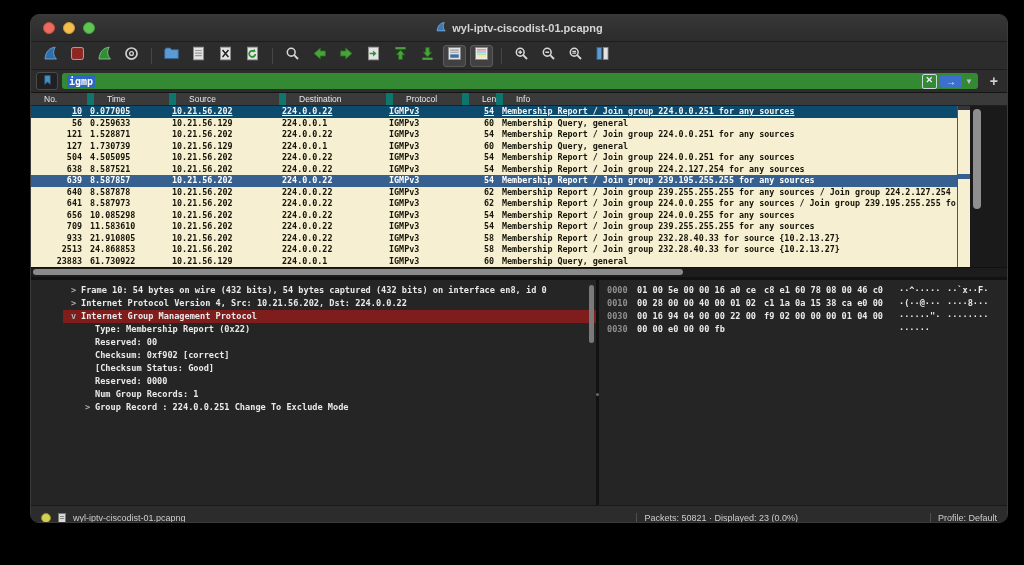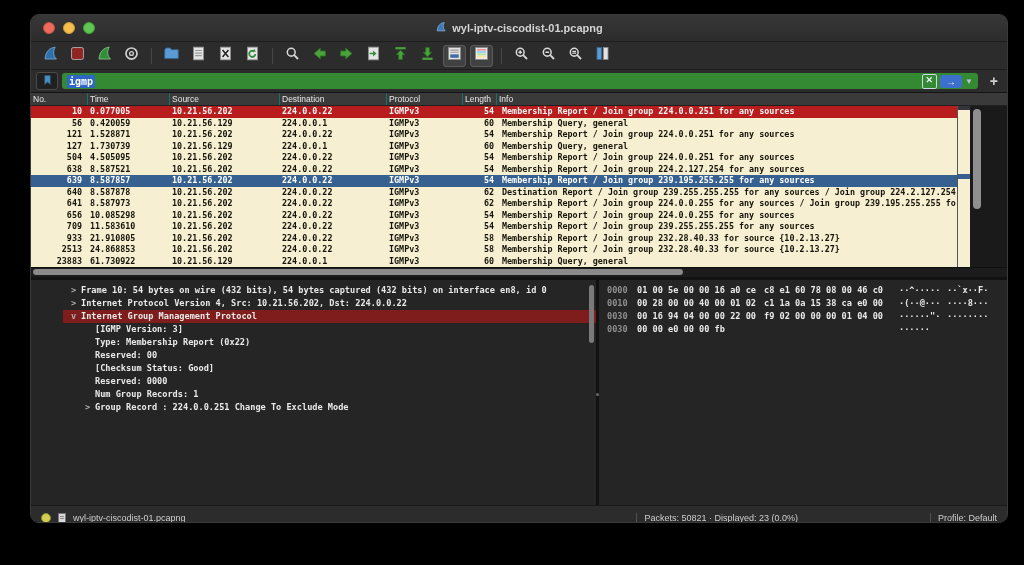--- a/index.html
+++ b/index.html
@@ -34,28 +34,28 @@
   .fbtns{margin-left:auto;display:flex;align-items:center;gap:3px;}
   .fclear{width:13px;height:13px;border:1px solid #cfd8e2;color:#e8eef5;font-size:9px;line-height:11px;
     text-align:center;border-radius:2px;font-weight:bold;}
   .fapply{min-width:22px;height:13px;background:#3c70cc;border-radius:3px;color:#fff;font-size:10px;
     font-weight:bold;text-align:center;line-height:13px;}
   .fcaret{color:#b9c2ce;font-size:8px;}
   .fadd{color:#cfcfcf;font-size:14px;font-weight:bold;margin-left:8px;margin-right:4px;line-height:14px;}
   
   .plheader{height:12px;background:#3a3a3a;display:flex;font-size:8.5px;color:#e8e8e8;
     line-height:12px;border-bottom:1px solid #202020;overflow:hidden;}
-  .hcell{box-sizing:border-box;border-left:1px solid #0f766e;padding-left:2px;overflow:hidden;
+  .hcell{box-sizing:border-box;border-left:7px solid #0f766e;padding-left:13px;overflow:hidden;
     white-space:nowrap;flex:none;}
   .hcell:first-child{border-left:none;}
   .listbody{position:relative;height:161px;background:#161616;}
   .rows{position:absolute;left:0;top:0;width:926px;height:161px;overflow:hidden;}
   .prow{height:11.5px;display:flex;background:#f7efd2;color:#141408;white-space:nowrap;
     font-family:"DejaVu Sans Mono",monospace;font-size:8.4px;font-weight:bold;line-height:11.5px;}
-  .prow.dark{background:#b91c1c;color:#f2f2f2;}
+  .prow.dark{background:#0c4a6e;color:#f2f2f2;text-decoration:underline;}
   .prow.selected{background:#35608f;color:#ffffff;}
   .pc{box-sizing:border-box;flex:none;overflow:hidden;}
   .c0{width:56px;text-align:right;padding-right:5px;}
   .c1{width:82px;padding-left:3px;}
   .c2{width:110px;padding-left:3px;}
   .c3{width:107px;padding-left:3px;}
   .c4{width:76px;padding-left:3px;}
   .c5{width:34px;text-align:right;padding-right:2px;}
   .c6{flex:1 1 auto;padding-left:6px;}
   .hw0{width:56px}.hw1{width:82px}.hw2{width:110px}.hw3{width:107px}.hw4{width:76px}.hw5{width:34px}.hw6{flex:1 1 auto}
@@ -276,21 +276,21 @@
           <span class="pc c0">10</span>
           <span class="pc c1">0.077005</span>
           <span class="pc c2">10.21.56.202</span>
           <span class="pc c3">224.0.0.22</span>
           <span class="pc c4">IGMPv3</span>
           <span class="pc c5">54</span>
           <span class="pc c6">Membership Report / Join group 224.0.0.251 for any sources</span>
         </div>
         <div class="prow">
           <span class="pc c0">56</span>
-          <span class="pc c1">0.420059</span>
+          <span class="pc c1">0.259633</span>
           <span class="pc c2">10.21.56.129</span>
           <span class="pc c3">224.0.0.1</span>
           <span class="pc c4">IGMPv3</span>
           <span class="pc c5">60</span>
           <span class="pc c6">Membership Query, general</span>
         </div>
         <div class="prow">
           <span class="pc c0">121</span>
           <span class="pc c1">1.528871</span>
           <span class="pc c2">10.21.56.202</span>
@@ -335,21 +335,21 @@
           <span class="pc c5">54</span>
           <span class="pc c6">Membership Report / Join group 239.195.255.255 for any sources</span>
         </div>
         <div class="prow">
           <span class="pc c0">640</span>
           <span class="pc c1">8.587878</span>
           <span class="pc c2">10.21.56.202</span>
           <span class="pc c3">224.0.0.22</span>
           <span class="pc c4">IGMPv3</span>
           <span class="pc c5">62</span>
-          <span class="pc c6">Destination Report / Join group 239.255.255.255 for any sources / Join group 224.2.127.254</span>
+          <span class="pc c6">Membership Report / Join group 239.255.255.255 for any sources / Join group 224.2.127.254</span>
         </div>
         <div class="prow">
           <span class="pc c0">641</span>
           <span class="pc c1">8.587973</span>
           <span class="pc c2">10.21.56.202</span>
           <span class="pc c3">224.0.0.22</span>
           <span class="pc c4">IGMPv3</span>
           <span class="pc c5">62</span>
           <span class="pc c6">Membership Report / Join group 224.0.0.255 for any sources / Join group 239.195.255.255 fo</span>
         </div>
@@ -413,23 +413,23 @@
   </div>
 
   <div class="split-h"></div>
 
   <div class="bottom">
     <div class="detail">
       <span class="dscroll"></span>
     <div class="dline" style="padding-left: 8px;"><span class="dexp">&gt;</span><span>Frame 10: 54 bytes on wire (432 bits), 54 bytes captured (432 bits) on interface en8, id 0</span></div>
         <div class="dline" style="padding-left: 8px;"><span class="dexp">&gt;</span><span>Internet Protocol Version 4, Src: 10.21.56.202, Dst: 224.0.0.22</span></div>
         <div class="dline sel" style="padding-left: 8px;"><span class="dexp">v</span><span>Internet Group Management Protocol</span></div>
-        <div class="dline" style="padding-left: 22px;"><span class="dexp"></span><span>[IGMP Version: 3]</span></div>
         <div class="dline" style="padding-left: 22px;"><span class="dexp"></span><span>Type: Membership Report (0x22)</span></div>
         <div class="dline" style="padding-left: 22px;"><span class="dexp"></span><span>Reserved: 00</span></div>
+        <div class="dline" style="padding-left: 22px;"><span class="dexp"></span><span>Checksum: 0xf902 [correct]</span></div>
         <div class="dline" style="padding-left: 22px;"><span class="dexp"></span><span>[Checksum Status: Good]</span></div>
         <div class="dline" style="padding-left: 22px;"><span class="dexp"></span><span>Reserved: 0000</span></div>
         <div class="dline" style="padding-left: 22px;"><span class="dexp"></span><span>Num Group Records: 1</span></div>
         <div class="dline" style="padding-left: 22px;"><span class="dexp">&gt;</span><span>Group Record : 224.0.0.251  Change To Exclude Mode</span></div>
       </div>
     <div class="split-v"></div>
     <div class="hexpane">
         <div class="hrow"><span class="hoff">0000</span><span class="hx1">01 00 5e 00 00 16 a0 ce</span><span class="hx2">c8 e1 60 78 08 00 46 c0</span><span class="ha1">··^·····</span><span class="ha2">··`x··F·</span></div>
         <div class="hrow"><span class="hoff">0010</span><span class="hx1">00 28 00 00 40 00 01 02</span><span class="hx2">c1 1a 0a 15 38 ca e0 00</span><span class="ha1">·(··@···</span><span class="ha2">····8···</span></div>
         <div class="hrow"><span class="hoff">0030</span><span class="hx1">00 16 94 04 00 00 22 00</span><span class="hx2">f9 02 00 00 00 01 04 00</span><span class="ha1">······"·</span><span class="ha2">········</span></div>

